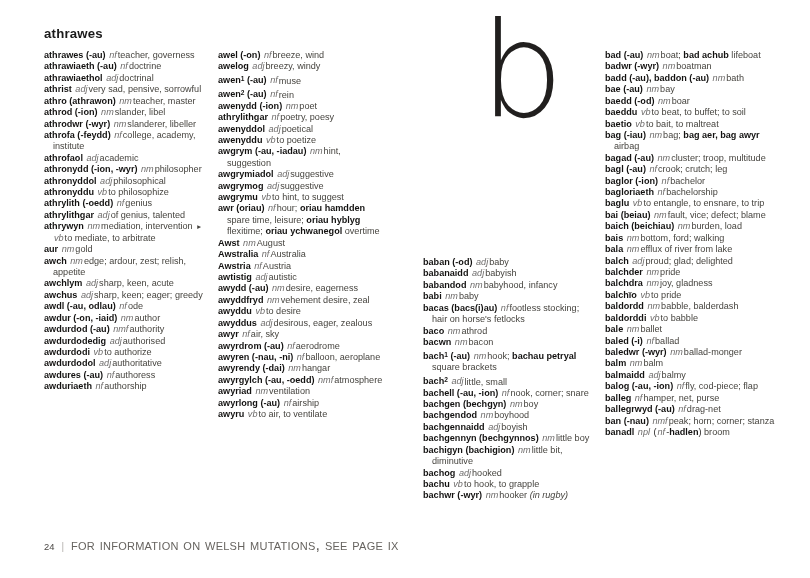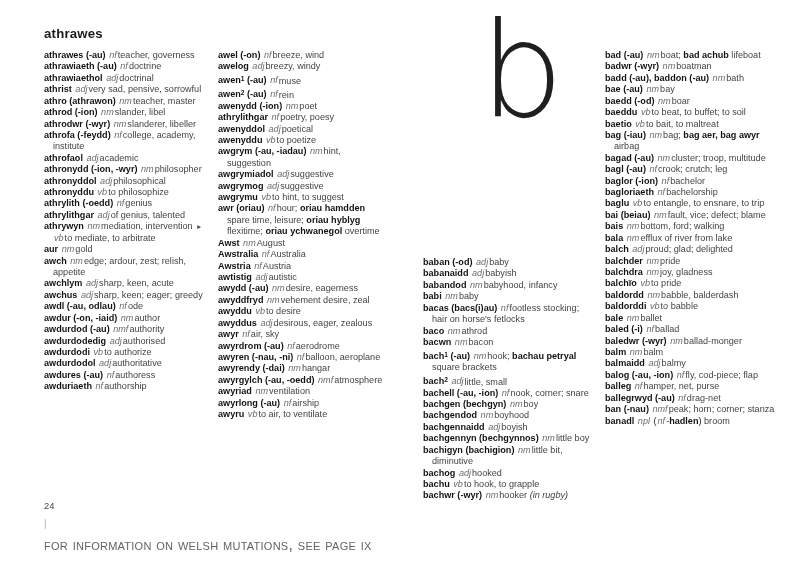--- a/index.html
+++ b/index.html
@@ -103,21 +103,20 @@
   
   .footer {
     position: absolute;
     left: 44px;
     bottom: 24px;
     display: flex;
     align-items: baseline;
     gap: 7px;
     color: #66635f;
     font-size: 8.6px;
-    flex-direction: column;
   }
   .folio {
     font-size: 9.4px;
     color: #4a4744;
   }
   .rule {
     color: #b4b1ad;
     font-size: 10px;
   }
   .footer-text {
@@ -225,20 +224,21 @@
         <p class="entry"><b class="hw">baedd (-od)</b> <i class="pos">nm</i><span class="gloss">boar</span></p>
         <p class="entry"><b class="hw">baeddu</b> <i class="pos">vb</i><span class="gloss">to beat, to buffet; to soil</span></p>
         <p class="entry"><b class="hw">baetio</b> <i class="pos">vb</i><span class="gloss">to bait, to maltreat</span></p>
         <p class="entry"><b class="hw">bag (-iau)</b> <i class="pos">nm</i><span class="gloss">bag;</span> <b class="hw">bag aer, bag awyr</b> <span class="gloss">airbag</span></p>
         <p class="entry"><b class="hw">bagad (-au)</b> <i class="pos">nm</i><span class="gloss">cluster; troop, multitude</span></p>
         <p class="entry"><b class="hw">bagl (-au)</b> <i class="pos">nf</i><span class="gloss">crook; crutch; leg</span></p>
         <p class="entry"><b class="hw">baglor (-ion)</b> <i class="pos">nf</i><span class="gloss">bachelor</span></p>
         <p class="entry"><b class="hw">bagloriaeth</b> <i class="pos">nf</i><span class="gloss">bachelorship</span></p>
         <p class="entry"><b class="hw">baglu</b> <i class="pos">vb</i><span class="gloss">to entangle, to ensnare, to trip</span></p>
         <p class="entry"><b class="hw">bai (beiau)</b> <i class="pos">nm</i><span class="gloss">fault, vice; defect; blame</span></p>
+        <p class="entry"><b class="hw">baich (beichiau)</b> <i class="pos">nm</i><span class="gloss">burden, load</span></p>
         <p class="entry"><b class="hw">bais</b> <i class="pos">nm</i><span class="gloss">bottom, ford; walking</span></p>
         <p class="entry"><b class="hw">bala</b> <i class="pos">nm</i><span class="gloss">efflux of river from lake</span></p>
         <p class="entry"><b class="hw">balch</b> <i class="pos">adj</i><span class="gloss">proud; glad; delighted</span></p>
         <p class="entry"><b class="hw">balchder</b> <i class="pos">nm</i><span class="gloss">pride</span></p>
         <p class="entry"><b class="hw">balchdra</b> <i class="pos">nm</i><span class="gloss">joy, gladness</span></p>
         <p class="entry"><b class="hw">balchïo</b> <i class="pos">vb</i><span class="gloss">to pride</span></p>
         <p class="entry"><b class="hw">baldordd</b> <i class="pos">nm</i><span class="gloss">babble, balderdash</span></p>
         <p class="entry"><b class="hw">baldorddi</b> <i class="pos">vb</i><span class="gloss">to babble</span></p>
         <p class="entry"><b class="hw">bale</b> <i class="pos">nm</i><span class="gloss">ballet</span></p>
         <p class="entry"><b class="hw">baled (-i)</b> <i class="pos">nf</i><span class="gloss">ballad</span></p>

